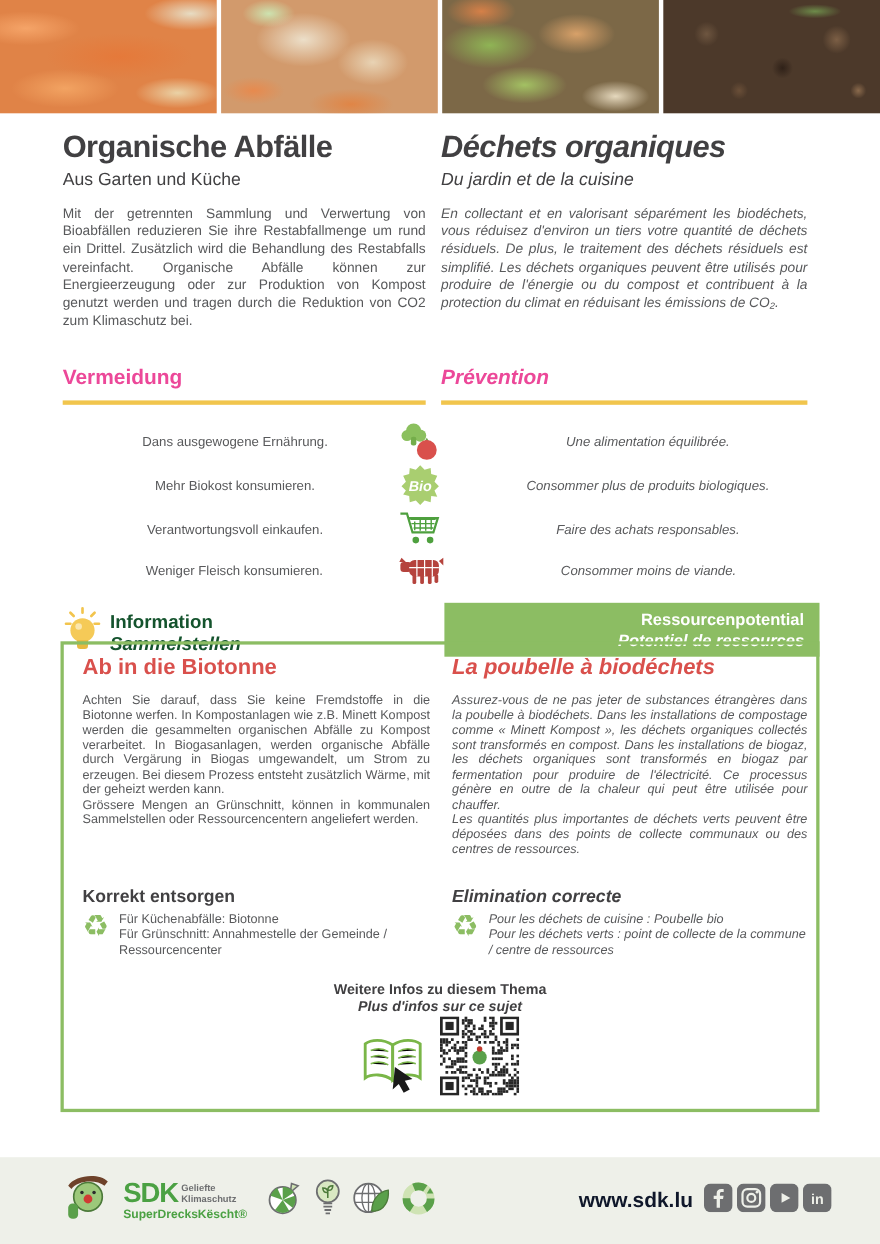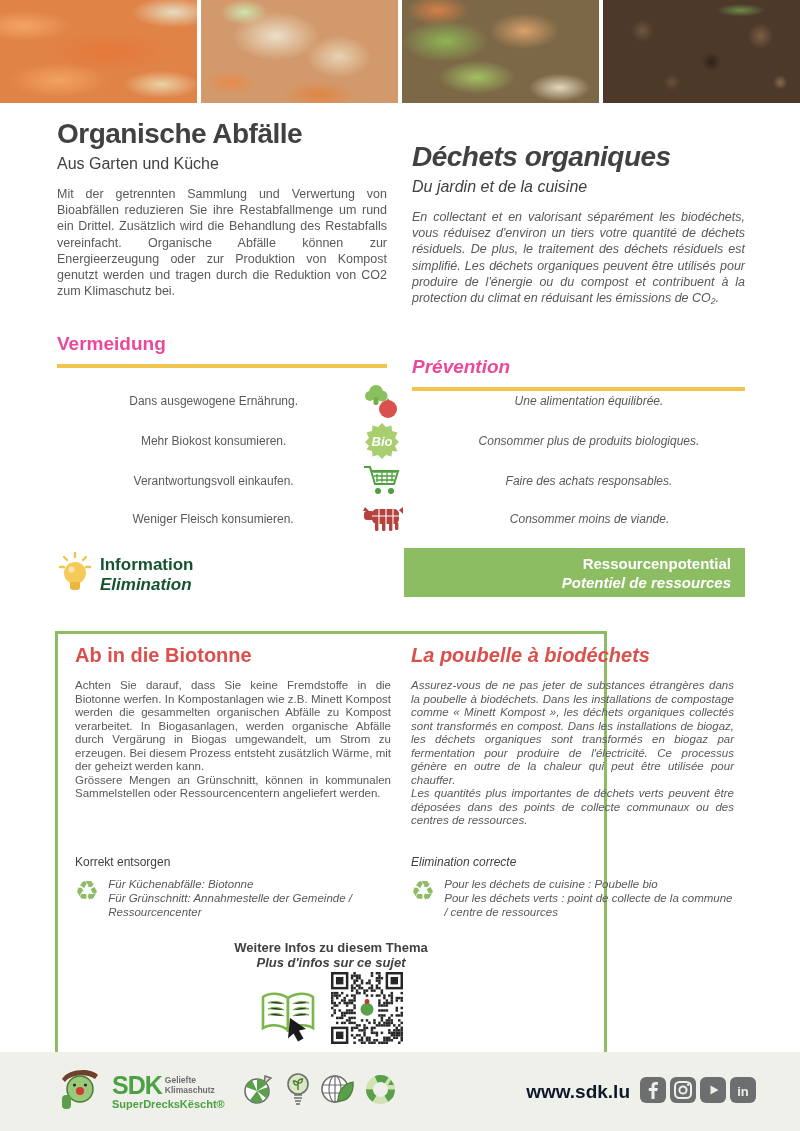--- a/index.html
+++ b/index.html
@@ -33,50 +33,50 @@
     radial-gradient(circle 14px at 20% 30%,#6e5640 0%,rgba(0,0,0,0) 80%),
     radial-gradient(circle 12px at 55% 60%,#2f2118 0%,rgba(0,0,0,0) 80%),
     radial-gradient(circle 16px at 80% 35%,#7c5f45 0%,rgba(0,0,0,0) 80%),
     radial-gradient(circle 10px at 35% 80%,#6a4f38 0%,rgba(0,0,0,0) 80%),
     radial-gradient(circle 9px at 90% 80%,#8a6a4c 0%,rgba(0,0,0,0) 80%),
     radial-gradient(ellipse 30px 8px at 70% 10%,#6d8b4a 0%,rgba(0,0,0,0) 80%),
     #4c392a;}
   
   .abs{position:absolute;}
   .col-de{left:57px;width:330px;}
-  .col-fr{left:412px;width:333px;margin-top:23px;}
+  .col-fr{left:401px;width:333px;}
   .fr-i{font-style:italic;}
   .doc-title{font-size:28px;font-weight:bold;color:#414042;letter-spacing:-0.5px;}
   .doc-sub{font-size:16px;color:#414042;}
   .doc-body{font-size:12.5px;line-height:16.2px;text-align:justify;color:#58595b;}
   
   .sec-title{font-size:19px;font-weight:bold;color:#ec4899;}
   .rule{height:4px;background:#f1c54d;margin-top:9px;}
   .prow{position:absolute;left:57px;width:691px;height:40px;display:flex;align-items:center;}
   .prow .lbl{width:330px;text-align:center;font-size:12px;color:#58595b;}
   .prow .lbl-fr{width:335px;margin-left:26px;}
   .prow .picon{width:46px;display:flex;justify-content:center;align-items:center;margin-left:-10px;}
   
   .info-head{display:flex;align-items:center;gap:8px;}
   .info-txt div{font-size:17px;font-weight:bold;color:#14532d;line-height:20px;}
   .banner{position:absolute;left:404px;top:548px;width:341px;height:49px;background:#8cbd63;
           color:#fff;text-align:right;box-sizing:border-box;padding:6px 14px 0 0;}
   .banner div{font-size:15px;font-weight:bold;line-height:19px;}
   
-  .gbox{position:absolute;left:55px;top:631px;width:552px;height:428px;border:3px solid #8cbd63;
+  .gbox{position:absolute;left:55px;top:583px;width:690px;height:428px;border:3px solid #8cbd63;
         box-sizing:border-box;}
   .gbox .inner{position:relative;width:100%;height:100%;}
   .bx-de{position:absolute;left:17px;width:316px;}
   .bx-fr{position:absolute;left:353px;width:323px;}
   .bx-title{font-size:20px;font-weight:bold;color:#d9504c;}
   .bx-body{font-size:11.5px;line-height:13.5px;text-align:justify;color:#58595b;}
-  .bx-sub{font-size:12px;font-weight:normal;color:#414042;}
+  .bx-sub{font-size:16px;font-weight:bold;color:#414042;}
   .disposal{display:flex;gap:9px;align-items:flex-start;}
   .recycle{font-family:"DejaVu Sans",sans-serif;font-size:27px;line-height:27px;color:#8cbd63;}
-  .disp-lines{font-size:11.5px;line-height:14px;color:#58595b;font-style:italic;}
+  .disp-lines{font-size:11.5px;line-height:14px;color:#58595b;}
   .centerline{position:absolute;left:0;width:100%;text-align:center;}
   .more-1{font-size:13px;font-weight:bold;color:#414042;}
   .more-2{font-size:13px;font-weight:bold;font-style:italic;color:#414042;}
   .media-row{position:absolute;left:0;top:338px;width:100%;display:flex;justify-content:center;
              align-items:flex-end;gap:10px;}
   
   .footer{position:absolute;left:0;top:1052px;width:800px;height:79px;background:#eef0e9;
           display:flex;align-items:center;justify-content:space-between;box-sizing:border-box;
           padding:0 44px 0 58px;}
   .f-left{display:flex;align-items:center;gap:10px;}
@@ -197,21 +197,21 @@
         <g stroke="#f2c44d" stroke-width="2.4" stroke-linecap="round">
           <path d="M17 2v4M6 6l3 3M28 6l-3 3M2 16h4M28 16h4"></path>
         </g>
         <circle cx="17" cy="22" r="11" fill="#f5ca57"></circle>
         <path d="M12 31h10v5a3 3 0 0 1-3 3h-4a3 3 0 0 1-3-3z" fill="#e8b93e"></path>
         <circle cx="13.5" cy="18.5" r="3" fill="#fbe7ae"></circle>
       </svg>
     </span>
     <div class="info-txt">
       <div>Information</div>
-      <div class="fr-i">Elimination</div>
+      <div class="fr-i">Sammelstellen</div>
     </div>
   </div>
 
   <div class="banner">
     <div>Ressourcenpotential</div>
     <div class="fr-i">Potentiel de ressources</div>
   </div>
 
   <div class="gbox">
     <div class="inner">

